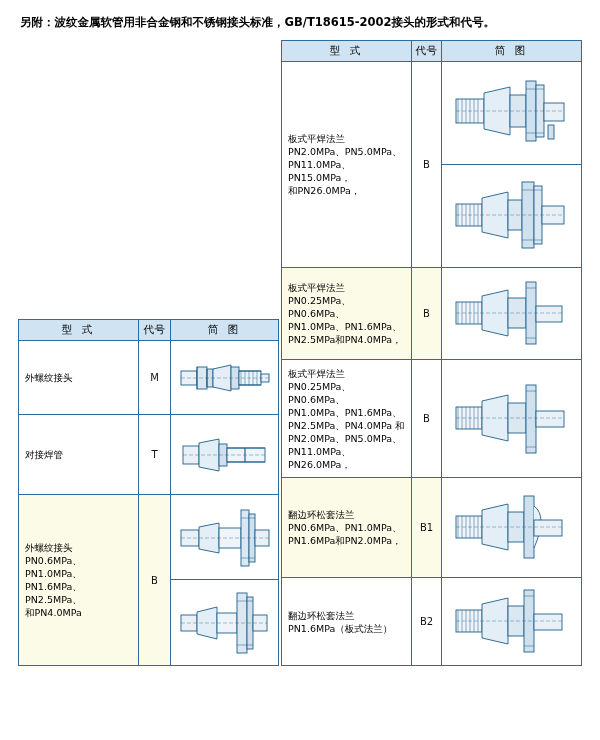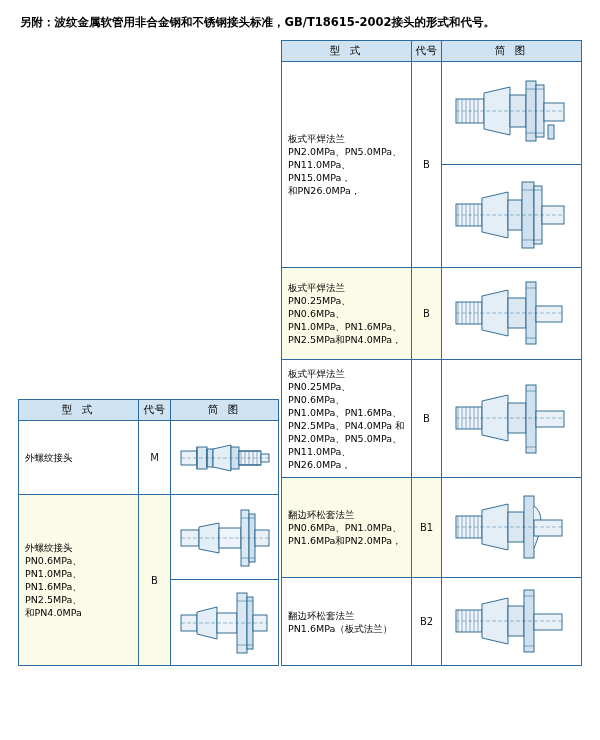--- a/index.html
+++ b/index.html
@@ -135,20 +135,41 @@
                   <path d="M22 18 L22 40 M32 20 L32 38"></path>
                 </g>
               </svg>
             </div>
           </td>
         </tr>
 
 
 
 
+        <tr style="height:80px">
+          <td class="white">
+            <div class="cell-text">对接焊管</div>
+          </td>
+          <td class="code">T</td>
+          <td class="fig">
+            <div class="fig-wrap">
+              <svg width="100" height="58" viewBox="0 0 100 58">
+                <g stroke="#1f5f8b" fill="none" stroke-width="0.9">
+                  <rect x="8" y="20" width="16" height="18" fill="#e9f1f7"></rect>
+                  <polygon points="24,17 44,13 44,45 24,41" fill="#e4eef6"></polygon>
+                  <rect x="44" y="18" width="8" height="22" fill="#cfe0ee"></rect>
+                  <rect x="52" y="22" width="38" height="14" fill="#eef4f9"></rect>
+                  <path d="M52 22 L90 22 M52 36 L90 36"></path>
+                  <path d="M70 22 L70 36" stroke-width="1.2"></path>
+                  <path d="M8 29 L90 29" stroke-width="0.4" stroke-dasharray="4,2"></path>
+                </g>
+              </svg>
+            </div>
+          </td>
+        </tr>
 
         <tr style="height:170px">
           <td class="tint">
             <div class="cell-text" style="white-space:pre-line">外螺纹接头
 PN0.6MPa、PN1.0MPa、
 PN1.6MPa、PN2.5MPa、
 和PN4.0MPa</div>
           </td>
           <td class="code tint">B</td>
           <td class="fig" style="padding:0">

